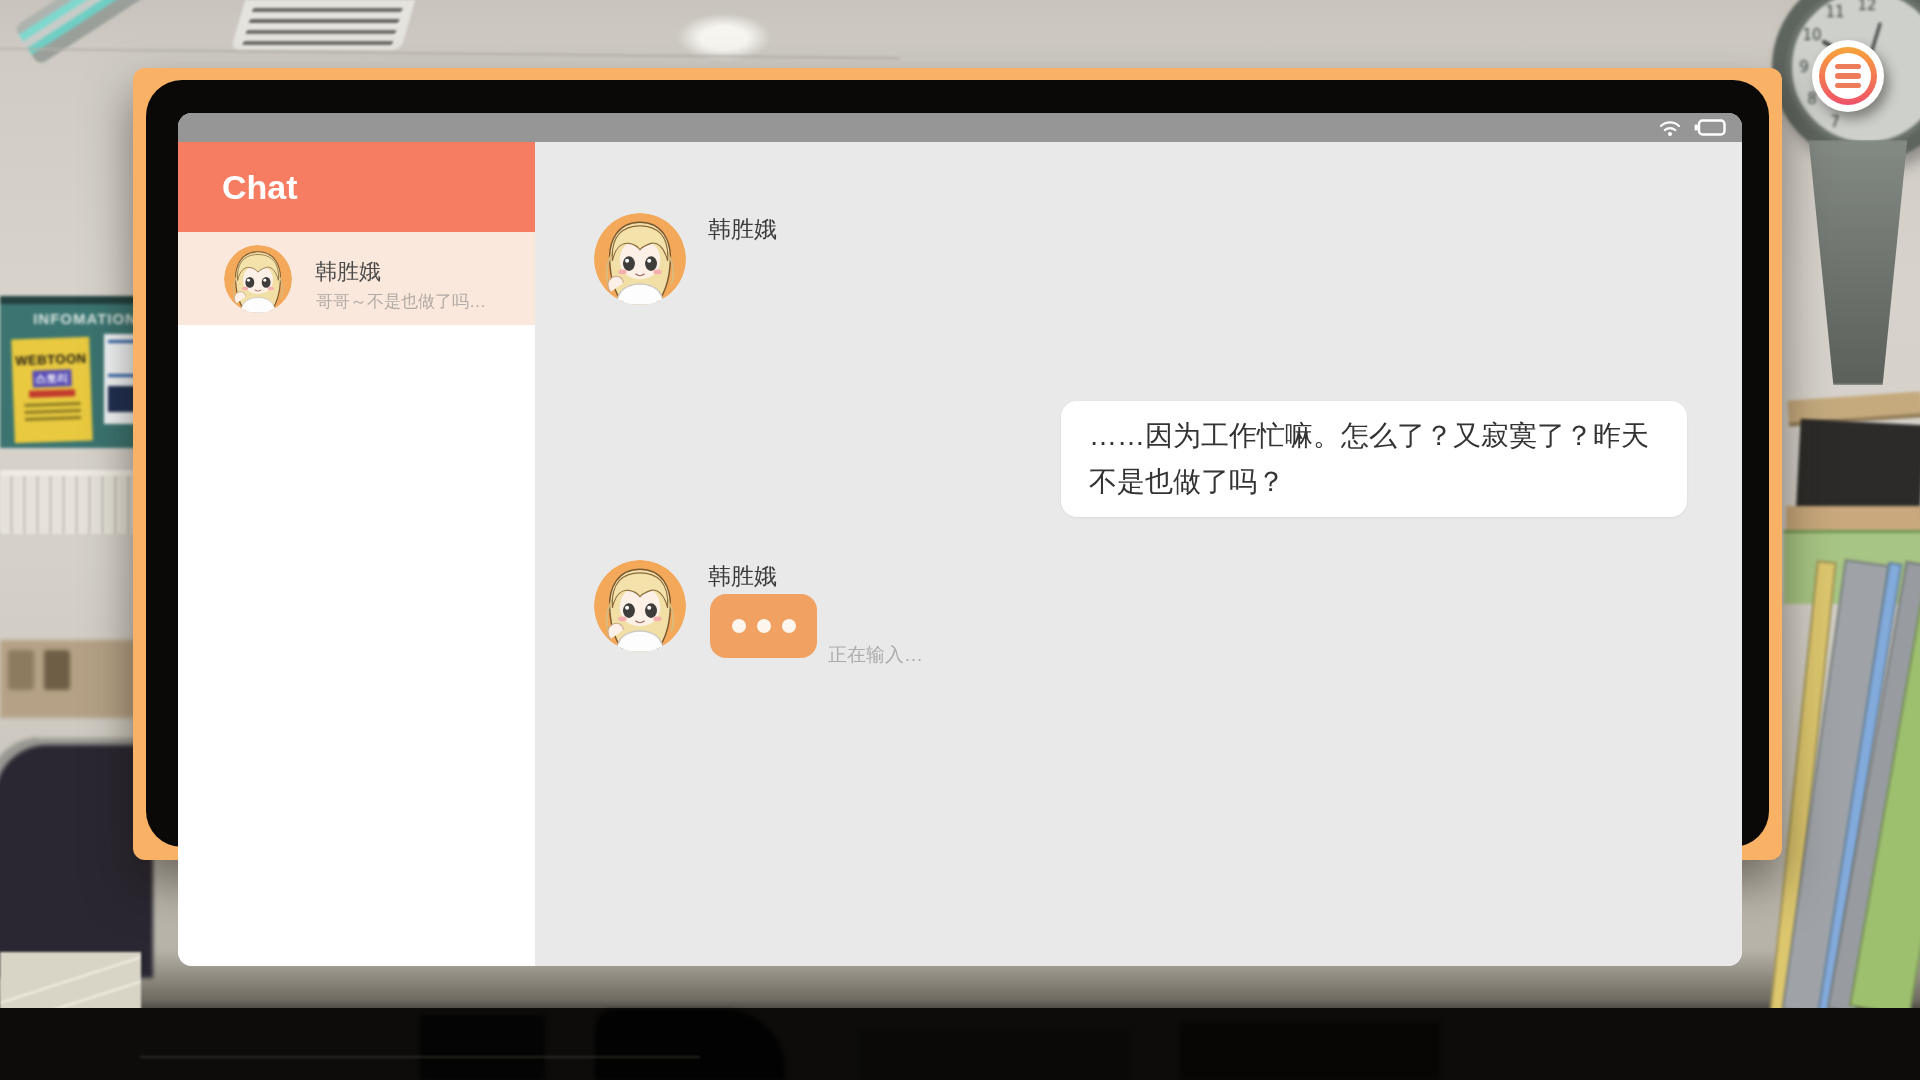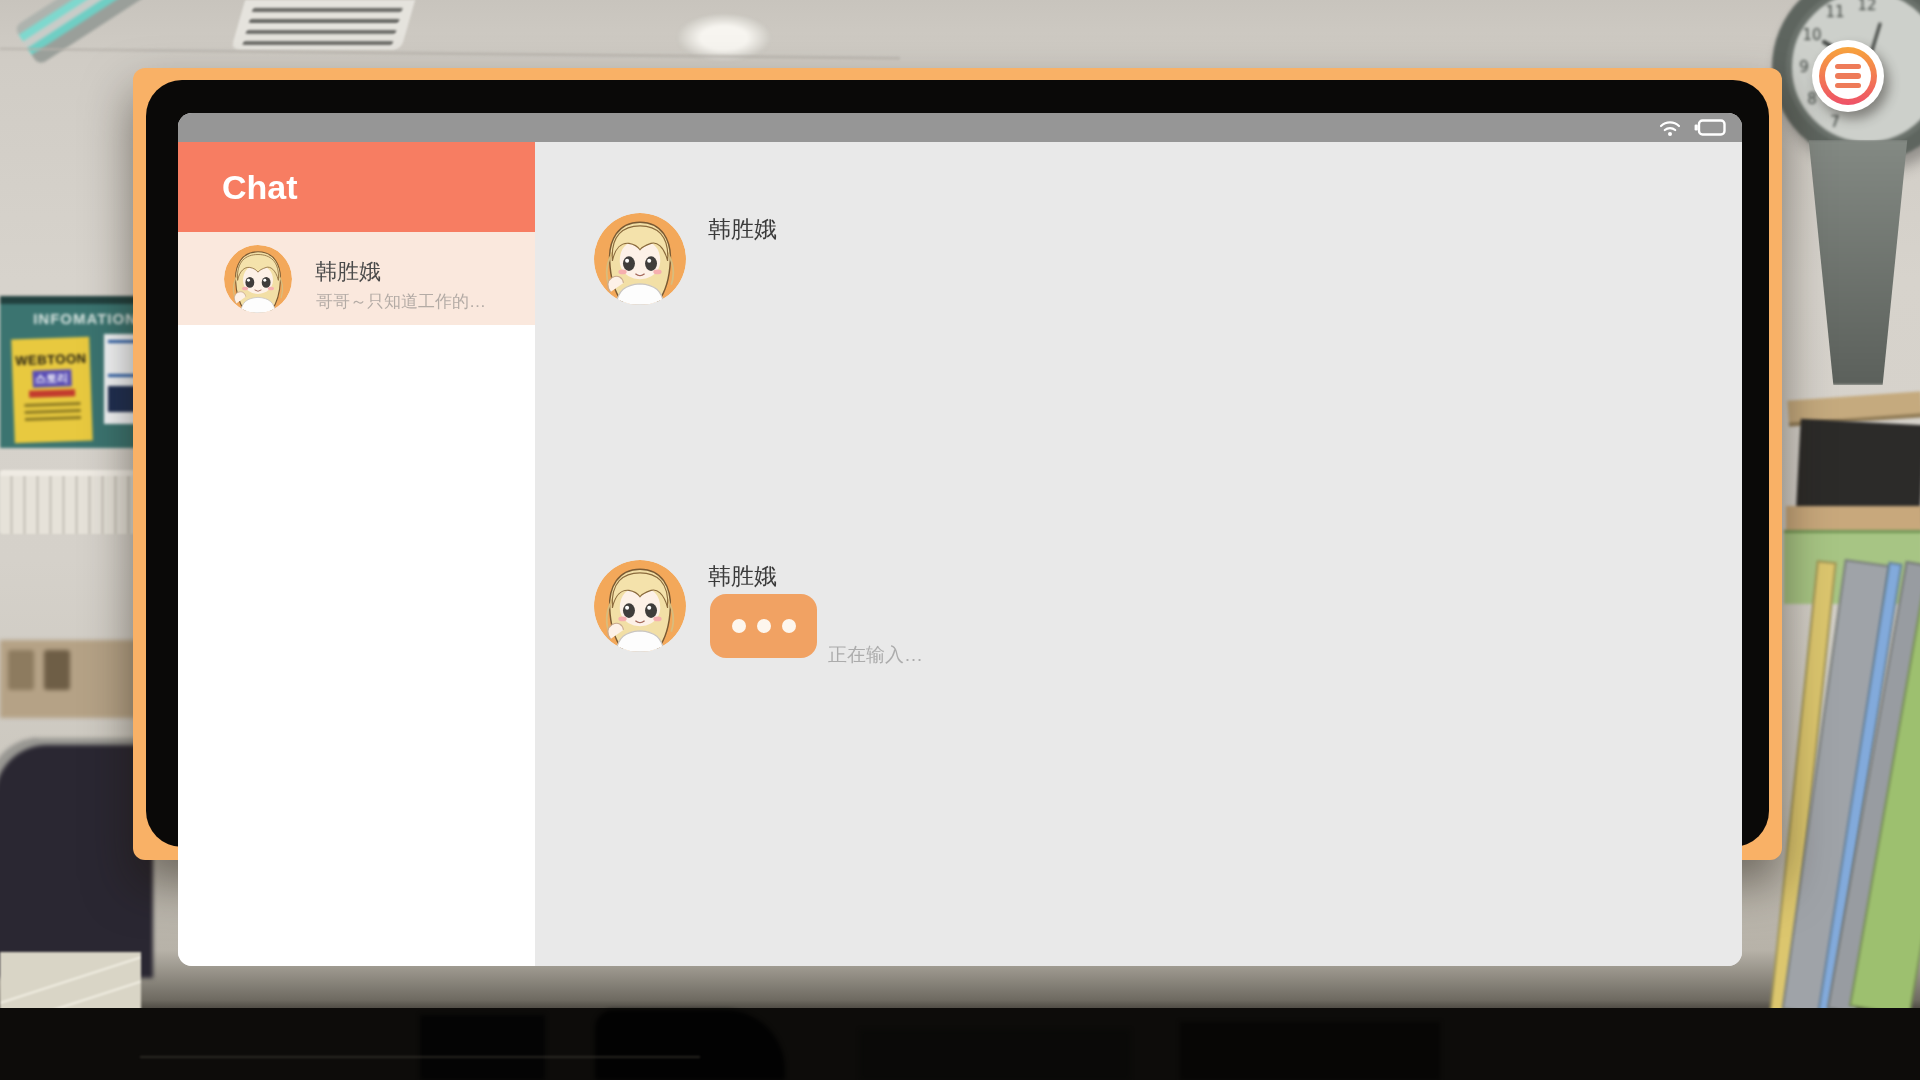--- a/index.html
+++ b/index.html
@@ -225,33 +225,34 @@
           <div class="side-header">
             <span>Chat</span>
           </div>
           <div class="chat-item">
             <span class="avatar">
               <svg width="68" height="68">
                   <use href="#avatar-girl"></use>
                 </svg>
             </span>
             <span class="c-name">韩胜娥</span>
-            <span class="c-preview">哥哥～只知道工作的…</span>
+            <span class="c-preview">哥哥～不是也做了吗…</span>
           </div>
         </aside>
 
         <main class="chatarea">
 
           <span class="avatar-lg" style="left:59px;top:71px">
             <svg width="92" height="92">
                 <use href="#avatar-girl"></use>
               </svg>
           </span>
           <span class="m-name" style="left:173px;top:72px">韩胜娥</span>
 
+          <div class="bubble out" style="right:55px;top:259px">……因为工作忙嘛。怎么了？又寂寞了？昨天<br>不是也做了吗？</div>
 
           <span class="avatar-lg" style="left:59px;top:418px">
             <svg width="92" height="92">
                 <use href="#avatar-girl"></use>
               </svg>
           </span>
           <span class="m-name" style="left:173px;top:419px">韩胜娥</span>
           <div class="typing-bubble">
             <i></i>
             <i></i>

